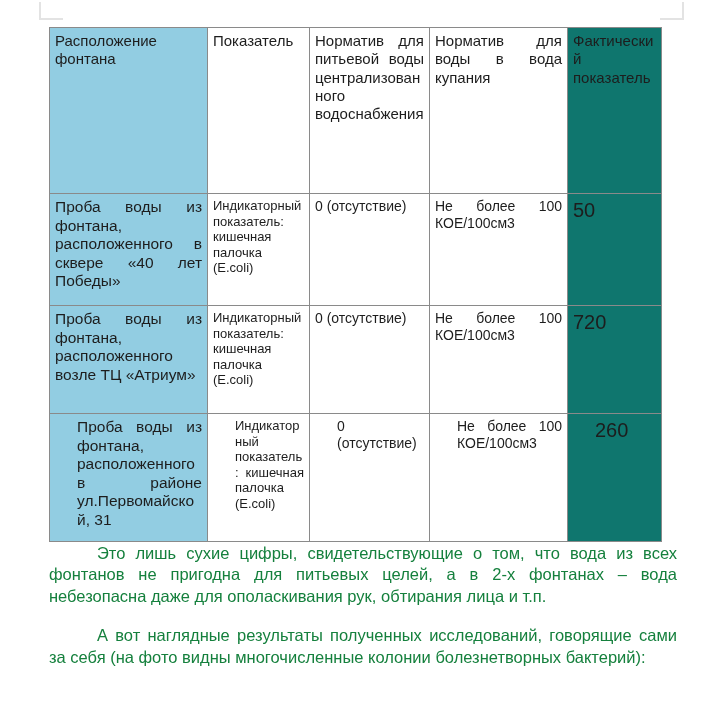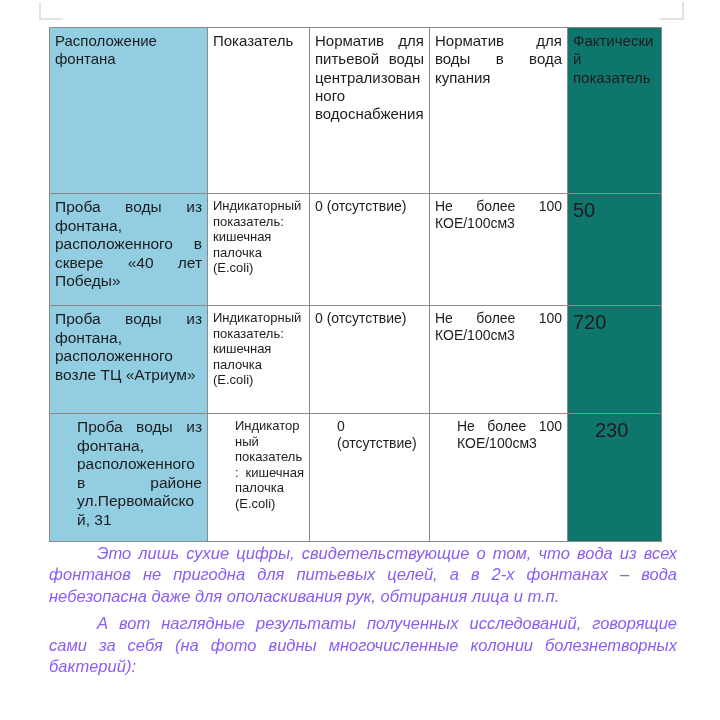--- a/index.html
+++ b/index.html
@@ -126,25 +126,24 @@
     left: 49px;
     top: 543px;
     width: 628px;
   }
   .body-copy p {
     margin: 0 0 0 0;
     font-size: 16.5px;
     line-height: 1.30;
     text-align: justify;
     text-indent: 48px;
-    color: #8b5cf6;
-    font-style: italic;
+    color: #15803d;
   }
   .body-copy p + p {
-    margin-top: 6px;
+    margin-top: 18px;
   }
 </style>
 </head>
 <body>
 
 <div class="page">
 
   <span class="crop-mark tl"></span>
   <span class="crop-mark tr"></span>
 
@@ -219,21 +218,21 @@
           <td>
             <div class="cell-indicator">Индикаторный показатель: кишечная палочка (E.coli)</div>
           </td>
           <td>
             <div class="cell-norm">0 (отсутствие)</div>
           </td>
           <td>
             <div class="cell-norm">Не более 100 КОЕ/100см3</div>
           </td>
           <td class="tint-pink">
-            <div class="cell-actual">230</div>
+            <div class="cell-actual">260</div>
           </td>
         </tr>
       </tbody>
     </table>
   </div>
 
   <div class="body-copy">
     <p>Это лишь сухие цифры, свидетельствующие о том, что вода из всех фонтанов не пригодна для питьевых целей, а в 2-х фонтанах – вода небезопасна даже для ополаскивания рук, обтирания лица и т.п.</p>
     <p>А вот наглядные результаты полученных исследований, говорящие сами за себя (на фото видны многочисленные колонии болезнетворных бактерий):</p>
   </div>

